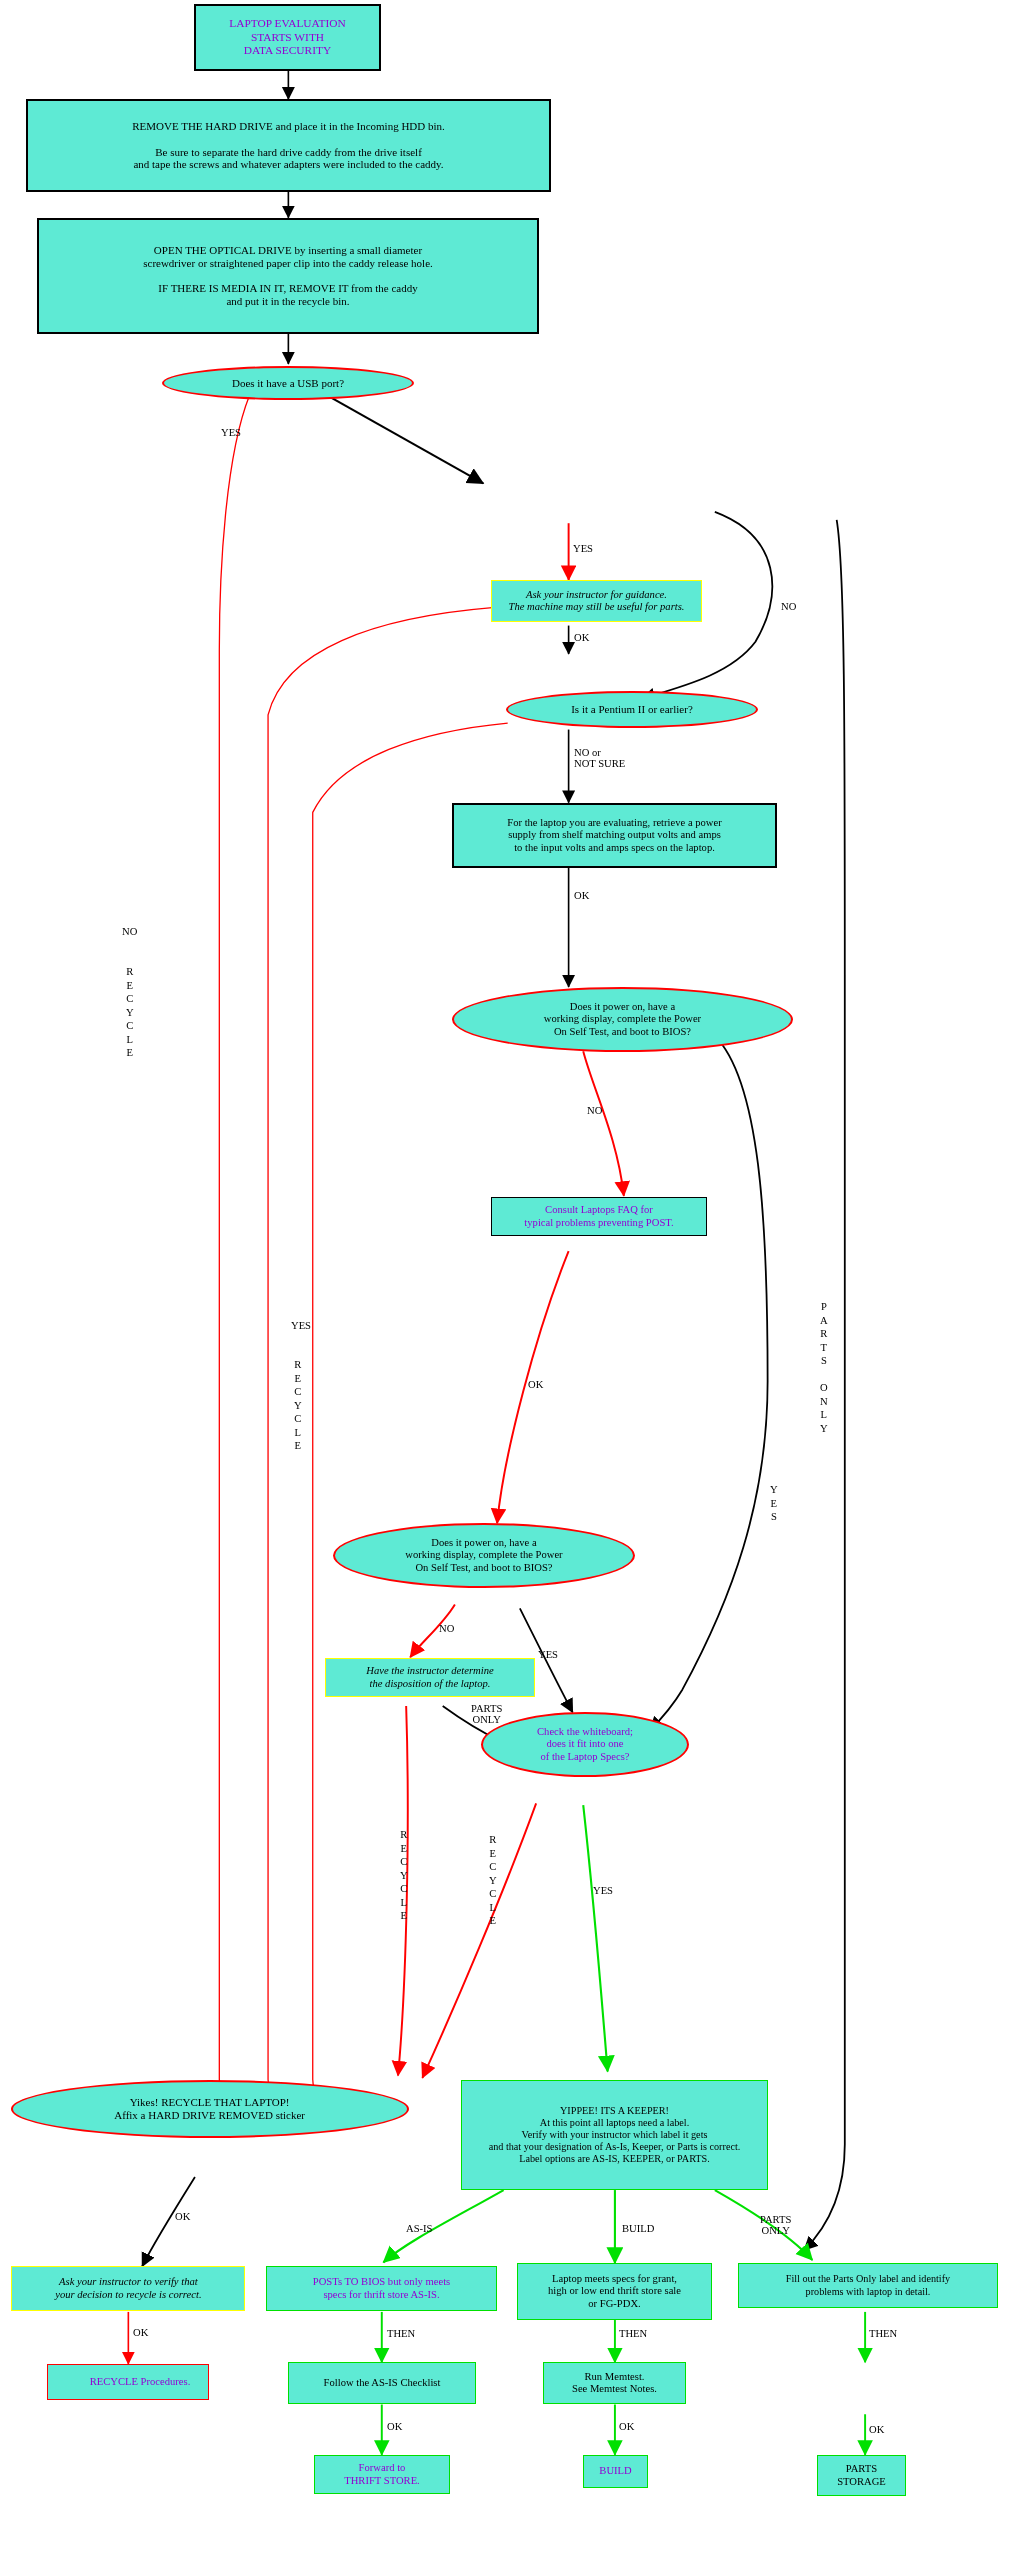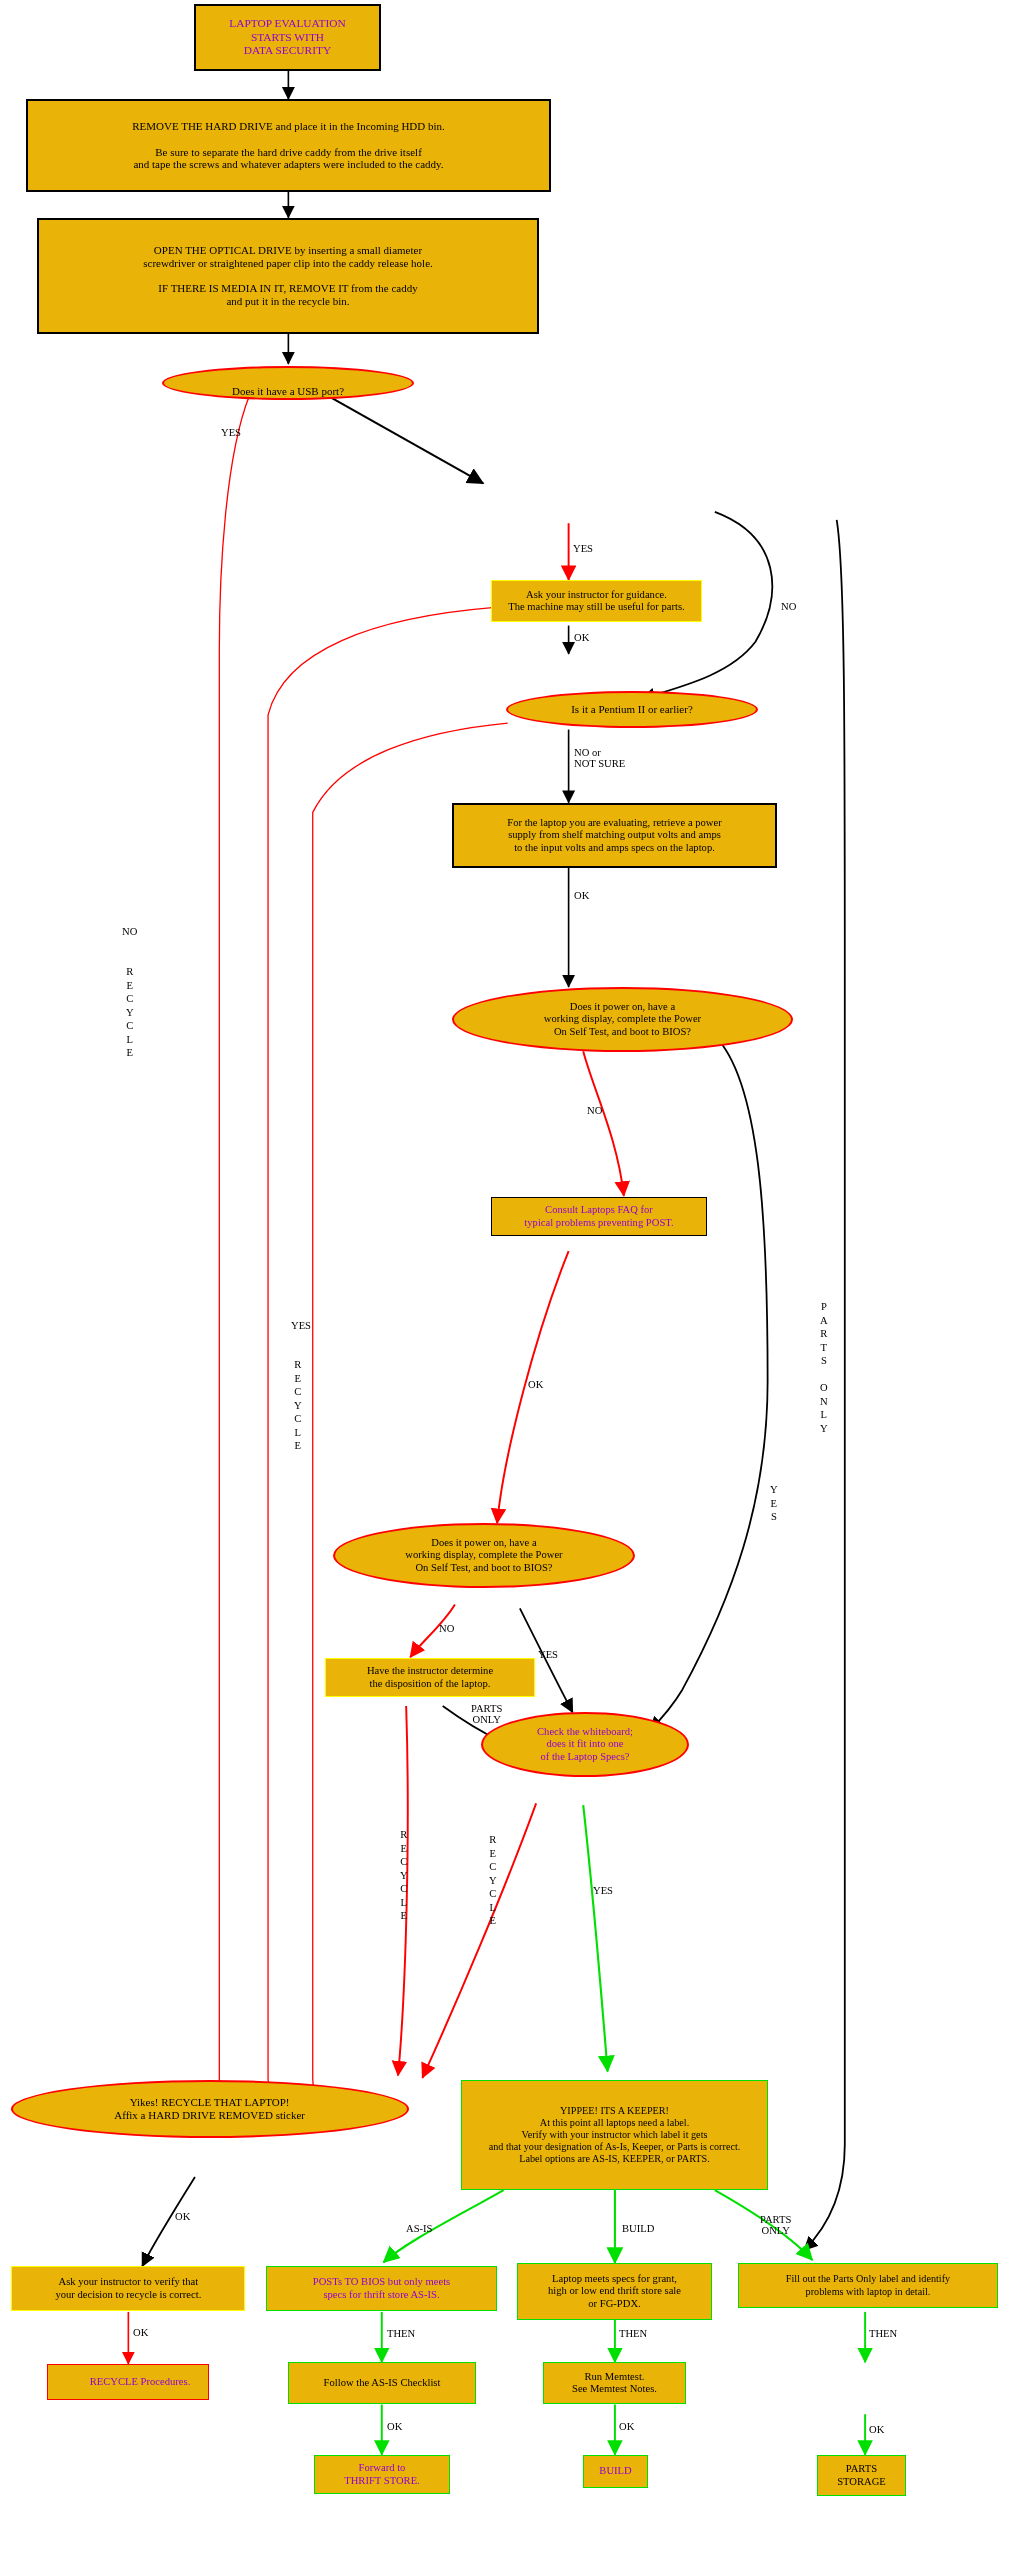--- a/index.html
+++ b/index.html
@@ -1,23 +1,23 @@
 <!DOCTYPE html>
 <html style="font-size:13px"><head>
 <meta charset="utf-8">
 <style>
   html,body{margin:0;padding:0;background:#ffffff;}
   body{font-family:"Liberation Serif","DejaVu Serif",serif;}
   #stage{position:relative;width:1030px;height:2576px;background:#fff;overflow:hidden;}
   #edges{position:absolute;left:0;top:0;width:1030px;height:2576px;}
-  .node{position:absolute;box-sizing:border-box;display:flex;align-items:center;justify-content:center;text-align:center;background:#eab308;}
+  .node{position:absolute;box-sizing:border-box;display:flex;align-items:center;justify-content:center;text-align:center;background:#5eead4;}
   .node .txt{display:block;line-height:1.18;white-space:pre-line;}
   .box{border:1.6px solid #000;}
   .box-thick{border:2.4px solid #000;}
-  .box-yellow{border:1.6px solid #ffff00;}
+  .box-yellow{border:1.6px solid #ffff00;font-style:italic;}
   .box-red{border:1.6px solid #ff0000;}
   .box-green{border:1.6px solid #00e000;}
   .ellipse{border:2.4px solid #ff0000;border-radius:50%;}
   .t-black{color:#000000;}
   .t-purple{color:#9400d3;}
   .elabel{position:absolute;color:#000;font-size:10.6px;line-height:1.08;text-align:center;white-space:pre-line;background:transparent;}
   .elabel.vert{line-height:1.28;}
 </style>
 </head>
 <body>
@@ -118,21 +118,21 @@
   </div>
 
   <div class="node box-thick t-black" style="left:37px;top:218px;width:502px;height:116px;font-size:11px;text-align:center;">
     <span class="txt">OPEN THE OPTICAL DRIVE by inserting a small diameter
 screwdriver or straightened paper clip into the caddy release hole.
 
 IF THERE IS MEDIA IN IT, REMOVE IT from the caddy
 and put it in the recycle bin.</span>
   </div>
 
-  <div class="node ellipse t-black" style="left:162px;top:366px;width:252px;height:34px;font-size:11px;align-items:flex-end;">
+  <div class="node ellipse t-black" style="left:162px;top:366px;width:252px;height:34px;font-size:11px;">
     <span class="txt">Does it have a USB port?</span>
   </div>
 
 
   <div class="node box-yellow t-black" style="left:491px;top:580px;width:211px;height:42px;font-size:10.6px;">
     <span class="txt">Ask your instructor for guidance.
 The machine may still be useful for parts.</span>
   </div>
 
   <div class="node ellipse t-black" style="left:506px;top:691px;width:252px;height:37px;font-size:11px;">

